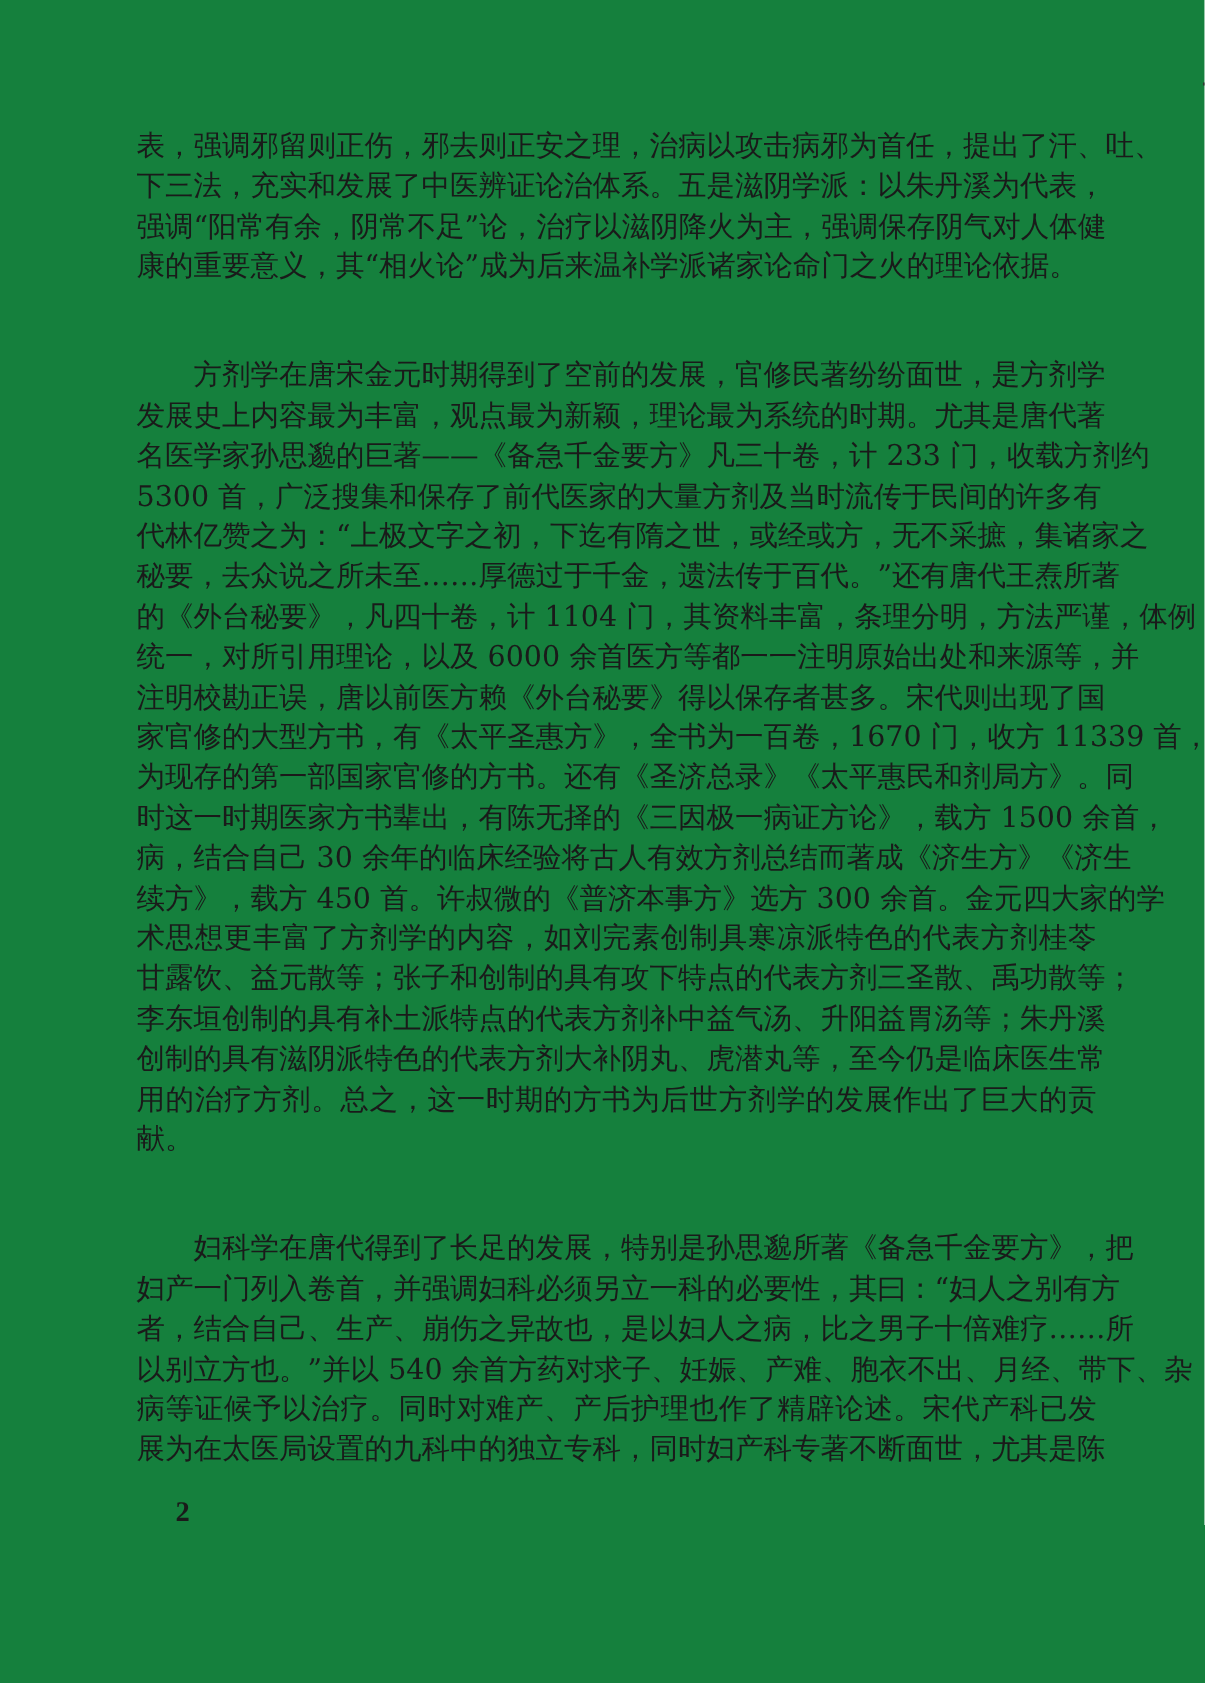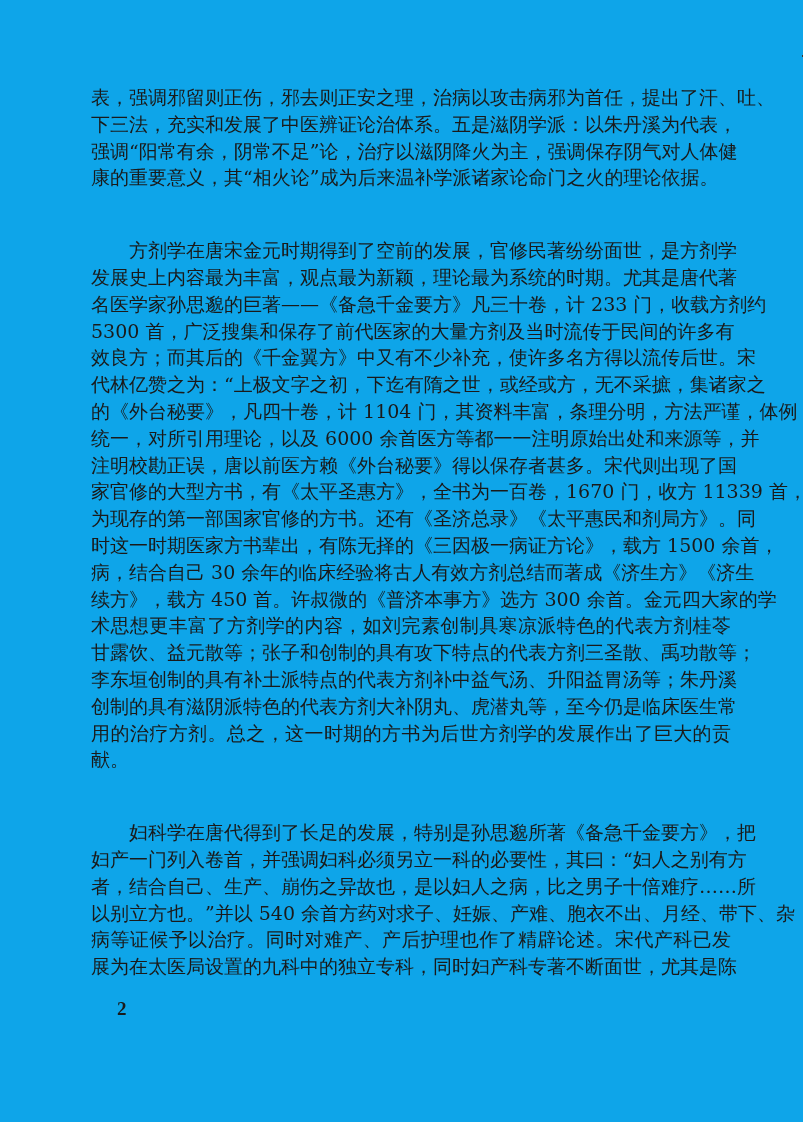--- a/index.html
+++ b/index.html
@@ -13,21 +13,21 @@
     position: relative;
     overflow: hidden;
     font-family: "DejaVu Serif", "Liberation Serif", serif;
     color: #1a1a1a;
   }
   .page {
     position: absolute;
     left: 0; top: 0;
     width: 803px;
     height: 1122px;
-    background: #0ea5e9;
+    background: #15803d;
   }
   .text-block {
     position: absolute;
     left: 91px;
     top: 84px;
     width: 640px;
   }
   .line {
     height: 26.8px;
     line-height: 26.8px;
@@ -70,22 +70,22 @@
 
     <div class="line">表，强调邪留则正伤，邪去则正安之理，治病以攻击病邪为首任，提出了汗、吐、</div>
     <div class="line">下三法，充实和发展了中医辨证论治体系。五是滋阴学派：以朱丹溪为代表，</div>
     <div class="line">强调“阳常有余，阴常不足”论，治疗以滋阴降火为主，强调保存阴气对人体健</div>
     <div class="line last">康的重要意义，其“相火论”成为后来温补学派诸家论命门之火的理论依据。</div>
 
     <div class="line indent">方剂学在唐宋金元时期得到了空前的发展，官修民著纷纷面世，是方剂学</div>
     <div class="line">发展史上内容最为丰富，观点最为新颖，理论最为系统的时期。尤其是唐代著</div>
     <div class="line">名医学家孙思邈的巨著——《备急千金要方》凡三十卷，计 233 门，收载方剂约</div>
     <div class="line">5300 首，广泛搜集和保存了前代医家的大量方剂及当时流传于民间的许多有</div>
-    <div class="line">效良方；而其后的《千金翼方》中又有不少补充，使许多名方得以流传后世。宋</div>
     <div class="line">代林亿赞之为：“上极文字之初，下迄有隋之世，或经或方，无不采摭，集诸家之</div>
+    <div class="line">秘要，去众说之所未至……厚德过于千金，遗法传于百代。”还有唐代王焘所著</div>
     <div class="line">的《外台秘要》，凡四十卷，计 1104 门，其资料丰富，条理分明，方法严谨，体例</div>
     <div class="line">统一，对所引用理论，以及 6000 余首医方等都一一注明原始出处和来源等，并</div>
     <div class="line">注明校勘正误，唐以前医方赖《外台秘要》得以保存者甚多。宋代则出现了国</div>
     <div class="line">家官修的大型方书，有《太平圣惠方》，全书为一百卷，1670 门，收方 11339 首，</div>
     <div class="line">为现存的第一部国家官修的方书。还有《圣济总录》《太平惠民和剂局方》。同</div>
     <div class="line">时这一时期医家方书辈出，有陈无择的《三因极一病证方论》，载方 1500 余首，</div>
     <div class="line">病，结合自己 30 余年的临床经验将古人有效方剂总结而著成《济生方》《济生</div>
     <div class="line">续方》，载方 450 首。许叔微的《普济本事方》选方 300 余首。金元四大家的学</div>
     <div class="line">术思想更丰富了方剂学的内容，如刘完素创制具寒凉派特色的代表方剂桂苓</div>
     <div class="line">甘露饮、益元散等；张子和创制的具有攻下特点的代表方剂三圣散、禹功散等；</div>

